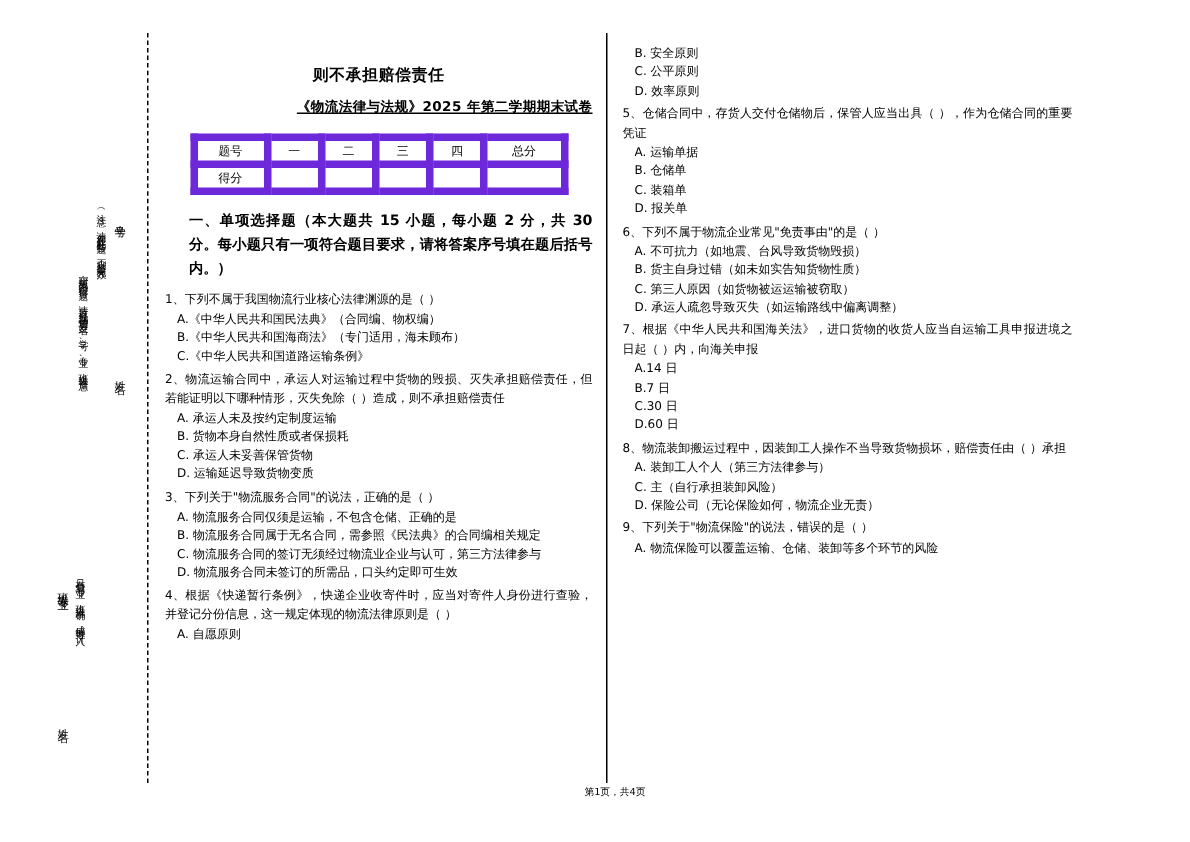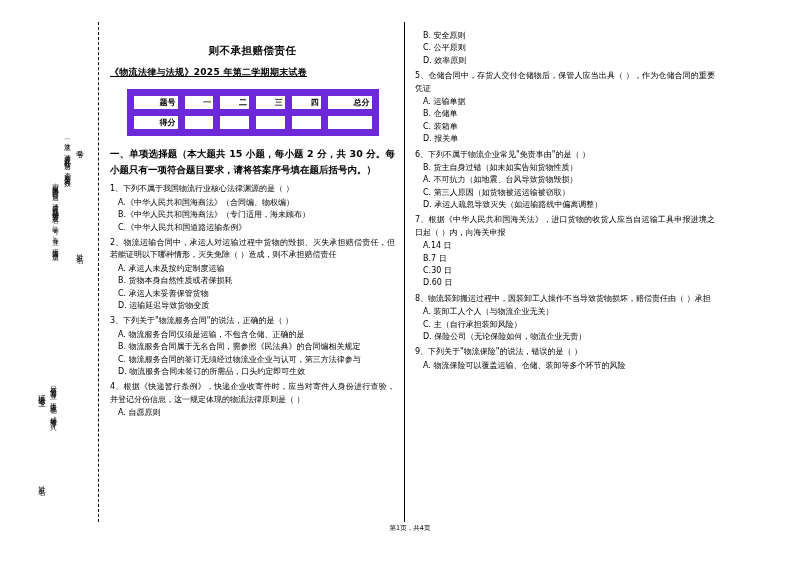--- a/index.html
+++ b/index.html
@@ -54,48 +54,48 @@
   .col-right { left: 415px; width: 300px; }
 
   .doc-title {
     text-align: center;
     font-weight: bold;
     font-size: 10.5px;
     margin: 12px 0 8px 0;
     letter-spacing: 0.5px;
   }
   .doc-sub {
-    text-align: left;
+    text-align: right;
     font-weight: bold;
     font-size: 9px;
     margin: 0 0 9px 0;
     letter-spacing: 0.3px;
   }
   .doc-sub u { text-decoration: underline; }
 
   table.score {
     border-collapse: collapse;
     width: 252px;
     margin: 0 auto 10px auto;
     font-size: 8px;
   }
   table.score td {
-    border: 7px solid #6d28d9;
+    border: 5px solid #6d28d9;
     height: 13px;
-    text-align: right;
-    font-weight: bold;
+    text-align: center;
+    font-weight: normal;
     padding: 0 2px;
   }
   table.score td.lbl { width: 40px; }
 
   .sec-head {
     font-weight: bold;
     font-size: 9.5px;
     line-height: 1.7;
-    margin: 4px 0 5px 0;
+    margin: 4px 0 5px 16px;
     text-align: justify;
   }
   .q {
     margin: 3px 0 1px 0;
     text-align: justify;
   }
   .opt {
     margin: 0 0 0 8px;
     text-align: justify;
   }
@@ -147,21 +147,21 @@
         <td></td>
         <td></td>
       </tr>
     </tbody>
       </table>
 
     <div class="sec-head">一、单项选择题（本大题共 15 小题，每小题 2 分，共 30 分。每小题只有一项符合题目要求，请将答案序号填在题后括号内。）</div>
 
     <div id="left-body">
         <div class="q">1、下列不属于我国物流行业核心法律渊源的是（ ）</div>
-        <div class="opt">A.《中华人民共和国海商法》（合同编、物权编）</div>
+        <div class="opt">A.《中华人民共和国民法典》（合同编、物权编）</div>
         <div class="opt">B.《中华人民共和国海商法》（专门适用，海未顾布）</div>
         <div class="opt">C.《中华人民共和国道路运输条例》</div>
         <div class="q">2、物流运输合同中，承运人对运输过程中货物的毁损、灭失承担赔偿责任，但若能证明以下哪种情形，灭失免除（ ）造成，则不承担赔偿责任</div>
         <div class="opt">A. 承运人未及按约定制度运输</div>
         <div class="opt">B. 货物本身自然性质或者保损耗</div>
         <div class="opt">C. 承运人未妥善保管货物</div>
         <div class="opt">D. 运输延迟导致货物变质</div>
         <div class="q">3、下列关于"物流服务合同"的说法，正确的是（ ）</div>
         <div class="opt">A. 物流服务合同仅须是运输，不包含仓储、正确的是</div>
         <div class="opt">B. 物流服务合同属于无名合同，需参照《民法典》的合同编相关规定</div>
@@ -176,31 +176,31 @@
     <div id="right-body">
         <div class="opt">B. 安全原则</div>
         <div class="opt">C. 公平原则</div>
         <div class="opt">D. 效率原则</div>
         <div class="q">5、仓储合同中，存货人交付仓储物后，保管人应当出具（ ），作为仓储合同的重要凭证</div>
         <div class="opt">A. 运输单据</div>
         <div class="opt">B. 仓储单</div>
         <div class="opt">C. 装箱单</div>
         <div class="opt">D. 报关单</div>
         <div class="q">6、下列不属于物流企业常见"免责事由"的是（ ）</div>
+        <div class="opt">A. 不可抗力（如地震、台风导致货物毁损）</div>
         <div class="opt">B. 货主自身过错（如未如实告知货物性质）</div>
-        <div class="opt">A. 不可抗力（如地震、台风导致货物毁损）</div>
         <div class="opt">C. 第三人原因（如货物被运运输被窃取）</div>
         <div class="opt">D. 承运人疏忽导致灭失（如运输路线中偏离调整）</div>
         <div class="q">7、根据《中华人民共和国海关法》，进口货物的收货人应当自运输工具申报进境之日起（ ）内，向海关申报</div>
         <div class="opt">A.14 日</div>
         <div class="opt">B.7 日</div>
         <div class="opt">C.30 日</div>
         <div class="opt">D.60 日</div>
         <div class="q">8、物流装卸搬运过程中，因装卸工人操作不当导致货物损坏，赔偿责任由（ ）承担</div>
-        <div class="opt">A. 装卸工人个人（与物流企业无关）</div>
+        <div class="opt">A. 装卸工人个人（第三方法律参与）</div>
         <div class="opt">C. 主（自行承担装卸风险）</div>
         <div class="opt">D. 保险公司（无论保险如何，物流企业无责）</div>
         <div class="q">9、下列关于"物流保险"的说法，错误的是（ ）</div>
         <div class="opt">A. 物流保险可以覆盖运输、仓储、装卸等多个环节的风险</div>
       </div>
   </div>
 
   <div class="footer">
     <span>第1页，共4页</span>
   </div>

